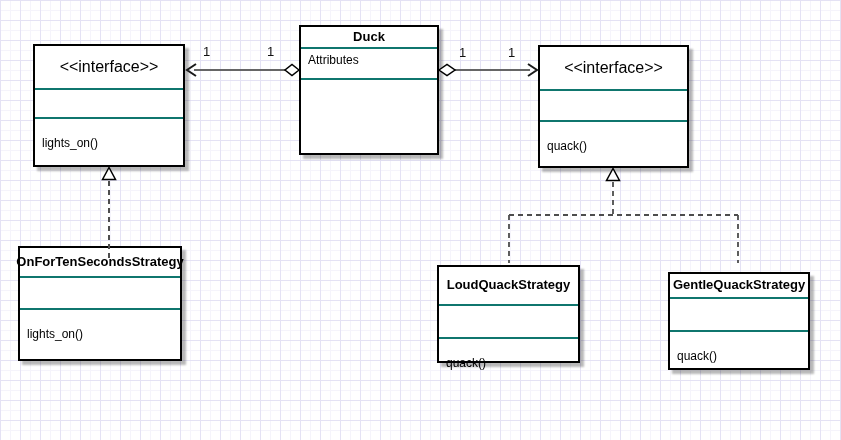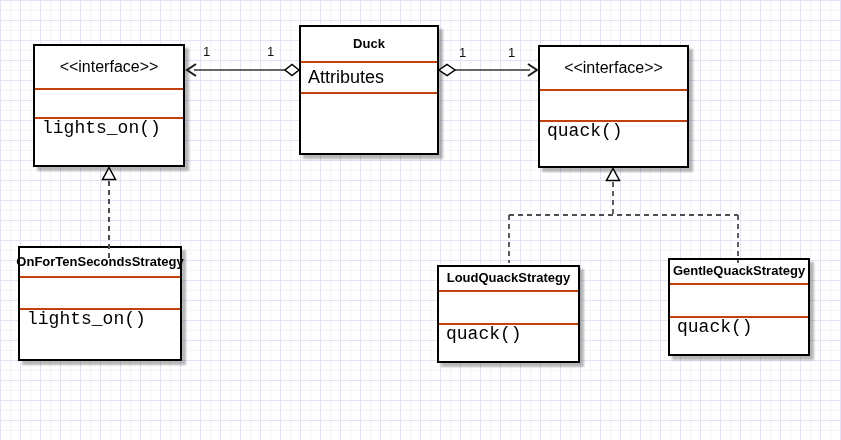--- a/index.html
+++ b/index.html
@@ -25,45 +25,45 @@
     box-sizing:border-box;
     display:flex; flex-direction:column;
   }
   .uml-title {
     display:flex; flex-direction:column; justify-content:center; align-items:center;
     text-align:center; font-weight:bold; font-size:13px; line-height:1.15;
     flex:0 0 auto; box-sizing:border-box;
   }
   .stereotype { font-weight:normal; font-size:16px; }
   .uml-attrs, .uml-methods {
-    border-top:2px solid #c2410c;
-    font-size:18px; line-height:1.1;
+    border-top:2px solid #0f766e;
+    font-size:12px; line-height:1.1;
     padding:5px 4px 0 7px;
     box-sizing:border-box;
   }
   .uml-attrs { flex:0 0 auto; }
-  .uml-methods { flex:1 1 auto; padding-top:0;font-family:Liberation Mono, monospace; }
+  .uml-methods { flex:1 1 auto; padding-top:18px; }
   .mult { position:absolute; font-size:13px; color:#111111; }
   svg.wires { position:absolute; left:0; top:0; }
 </style>
 </head>
 <body>
 
 <div class="canvas">
 
   <div class="uml-class" style="left:33px; top:44px; width:152px; height:123px;">
     <div class="uml-title" style="height:42px;">
       <div class="stereotype">&lt;&lt;interface&gt;&gt;</div>
     </div>
     <div class="uml-attrs" style="height:29px;"></div>
     <div class="uml-methods">lights_on()</div>
   </div>
 
   <div class="uml-class" style="left:299px; top:25px; width:140px; height:130px;">
-    <div class="uml-title" style="height:34px;">
+    <div class="uml-title" style="height:20px;">
       <div>Duck</div>
     </div>
     <div class="uml-attrs" style="height:31px;">Attributes</div>
     <div class="uml-methods"></div>
   </div>
 
   <div class="uml-class" style="left:538px; top:45px; width:151px; height:123px;">
     <div class="uml-title" style="height:42px;">
       <div class="stereotype">&lt;&lt;interface&gt;&gt;</div>
     </div>
@@ -73,28 +73,28 @@
 
   <div class="uml-class" style="left:18px; top:246px; width:164px; height:115px;">
     <div class="uml-title" style="height:28px;">
       <div>OnForTenSecondsStrategy</div>
     </div>
     <div class="uml-attrs" style="height:32px;"></div>
     <div class="uml-methods">lights_on()</div>
   </div>
 
   <div class="uml-class" style="left:437px; top:265px; width:143px; height:98px;">
-    <div class="uml-title" style="height:23px;justify-content:center;">
+    <div class="uml-title" style="height:37px;justify-content:center;">
       <div>LoudQuackStrategy</div>
     </div>
     <div class="uml-attrs" style="height:33px;"></div>
     <div class="uml-methods">quack()</div>
   </div>
 
-  <div class="uml-class" style="left:668px; top:258px; width:142px; height:98px;">
+  <div class="uml-class" style="left:668px; top:272px; width:142px; height:98px;">
     <div class="uml-title" style="height:23px;">
       <div>GentleQuackStrategy</div>
     </div>
     <div class="uml-attrs" style="height:33px;"></div>
     <div class="uml-methods">quack()</div>
   </div>
 
   <div class="mult" style="left:203px; top:44px;">1</div>
   <div class="mult" style="left:267px; top:44px;">1</div>
   <div class="mult" style="left:459px; top:45px;">1</div>

